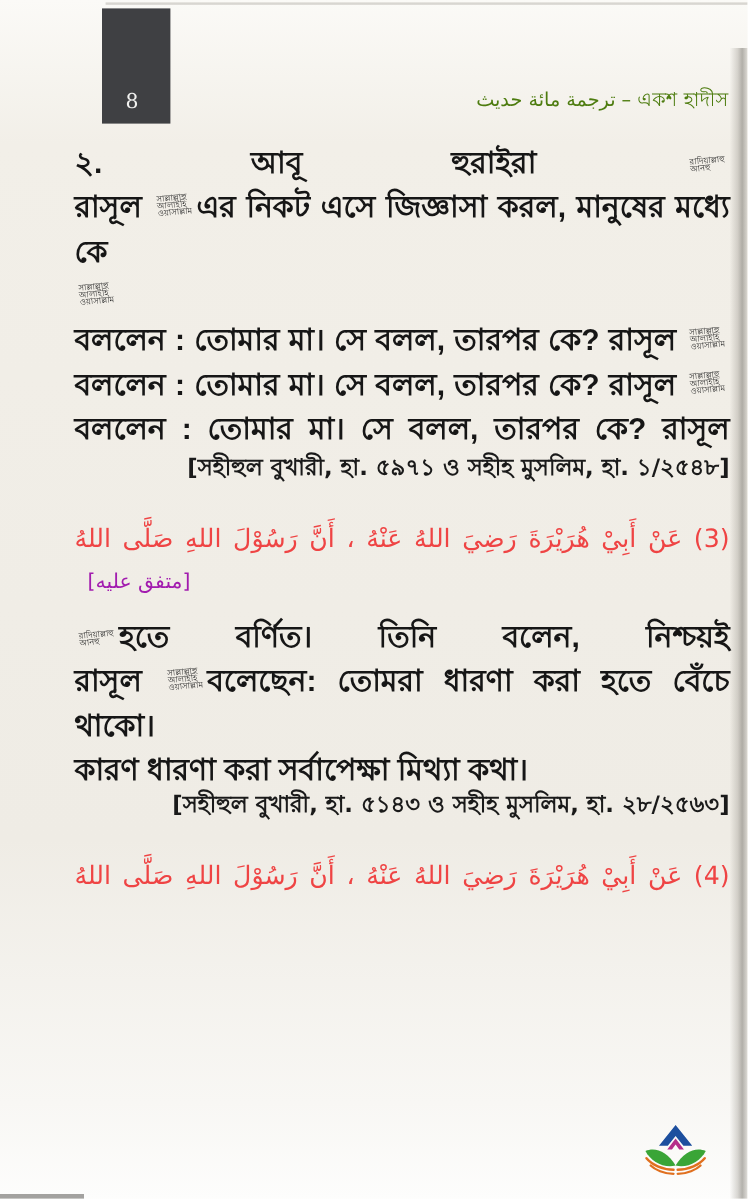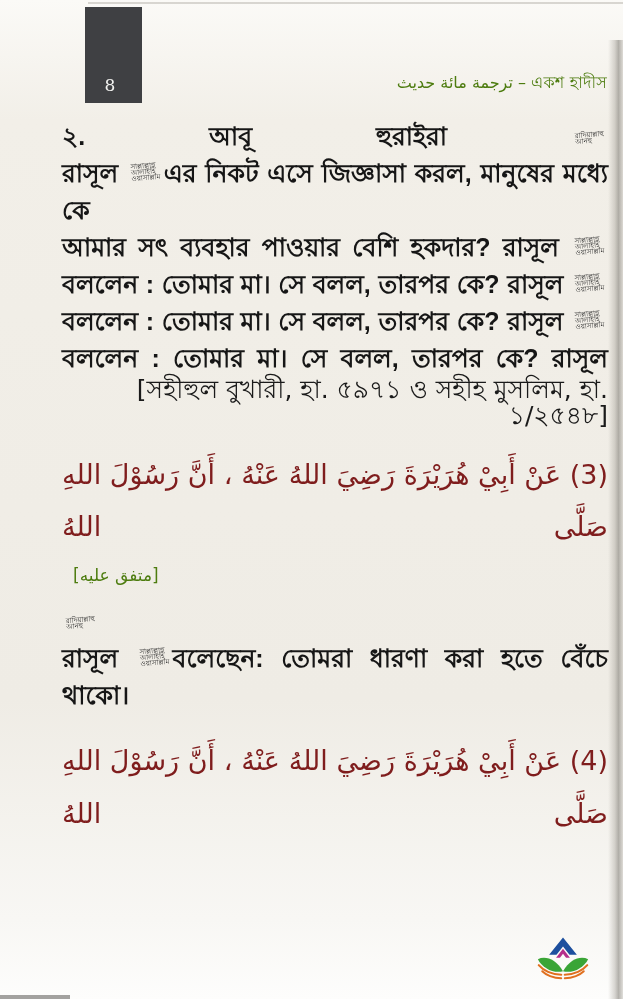--- a/index.html
+++ b/index.html
@@ -28,27 +28,27 @@
   
   .bn-para{font-size:25px;line-height:37px;font-weight:600;color:#161616;
     font-family:Liberation Sans, sans-serif;}
   .bn-line{white-space:normal;}
   .bn-line.just{text-align:justify;text-align-last:justify;-moz-text-align-last:justify;}
   
   .hon{display:inline-block;vertical-align:2px;font-size:7px;line-height:6px;font-weight:500;
     color:#2e2e2e;text-align:center;margin:0 4px;transform:rotate(-5deg);}
   .hon .hon-line{display:block;}
   
-  .ref-line{font-size:25px;line-height:26px;text-align:right;font-weight:400;color:#1a1a1a;}
+  .ref-line{font-size:19px;line-height:26px;text-align:right;font-weight:700;color:#1a1a1a;}
   
-  .ar-block{direction:rtl;font-size:27px;line-height:52px;color:#7f1d1d;
+  .ar-block{direction:rtl;font-size:21px;line-height:52px;color:#ef4444;
     font-family:"DejaVu Sans",sans-serif;font-weight:500;}
   .ar-line{text-align:justify;text-align-last:justify;-moz-text-align-last:justify;text-justify:inter-word;}
-  .tag-line{direction:rtl;text-align:left;padding-left:11px;font-size:17px;margin-top:12px;
-    font-family:"DejaVu Sans",sans-serif;color:#4d7c0f;}
+  .tag-line{direction:rtl;text-align:left;padding-left:11px;font-size:17px;margin-top:0;
+    font-family:"DejaVu Sans",sans-serif;color:#a21caf;}
   
   [data-name="arabic-hadith3-arabic"]{margin-top:20px;}
   [data-name="paragraph-hadith3-bengali"]{margin-top:18px;}
   [data-name="reference-hadith3-reference"]{margin-top:-3px;}
   [data-name="arabic-hadith4-arabic"]{margin-top:20px;line-height:53px;}
   .publisher-logo{position:absolute;right:34px;bottom:15px;width:52px;height:48px;}
 </style>
 </head>
 <body>
 
@@ -59,34 +59,36 @@
 <div class="page-number-box" data-name="page-number-box">
   <span data-name="page-number">8</span>
 </div>
 
 <div class="header-title" data-name="header-title">ترجمة مائة حديث – একশ হাদীস</div>
 
 <div class="content" data-name="page-content">
     <div class="bn-para" data-name="paragraph-hadith2-bengali">
       <div class="bn-line just" data-name="hadith2-bengali-line-1"><span>২. আবূ হুরাইরা</span> <span class="hon" data-name="honorific-radi"><span class="hon-line">রাদিয়াল্লাহু</span><span class="hon-line">আনহু</span></span></div>
       <div class="bn-line just" data-name="hadith2-bengali-line-2"><span>রাসূল</span> <span class="hon" data-name="honorific-sall"><span class="hon-line">সাল্লাল্লাহু</span><span class="hon-line">আলাইহি</span><span class="hon-line">ওয়াসাল্লাম</span></span><span>এর নিকট এসে জিজ্ঞাসা করল, মানুষের মধ্যে কে</span></div>
-      <div class="bn-line just" data-name="hadith2-bengali-line-3"><span>আমার সৎ ব্যবহার পাওয়ার বেশি হকদার? রাসূল</span> <span class="hon" data-name="honorific-sall"><span class="hon-line">সাল্লাল্লাহু</span><span class="hon-line">আলাইহি</span><span class="hon-line">ওয়াসাল্লাম</span></span></div>
+      <div class="bn-line just" data-name="hadith2-bengali-line-3"> <span class="hon" data-name="honorific-sall"><span class="hon-line">সাল্লাল্লাহু</span><span class="hon-line">আলাইহি</span><span class="hon-line">ওয়াসাল্লাম</span></span></div>
       <div class="bn-line just" data-name="hadith2-bengali-line-4"><span>বললেন : তোমার মা। সে বলল, তারপর কে? রাসূল</span> <span class="hon" data-name="honorific-sall"><span class="hon-line">সাল্লাল্লাহু</span><span class="hon-line">আলাইহি</span><span class="hon-line">ওয়াসাল্লাম</span></span></div>
       <div class="bn-line just" data-name="hadith2-bengali-line-5"><span>বললেন : তোমার মা। সে বলল, তারপর কে? রাসূল</span> <span class="hon" data-name="honorific-sall"><span class="hon-line">সাল্লাল্লাহু</span><span class="hon-line">আলাইহি</span><span class="hon-line">ওয়াসাল্লাম</span></span></div>
       <div class="bn-line just" data-name="hadith2-bengali-line-6"><span>বললেন : তোমার মা। সে বলল, তারপর কে? রাসূল</span></div>
     </div>
     <div class="ref-line" data-name="reference-hadith2-reference">[সহীহুল বুখারী, হা. ৫৯৭১ ও সহীহ মুসলিম, হা. ১/২৫৪৮]</div>
     <div class="ar-block" data-name="arabic-hadith3-arabic" dir="rtl">
       <div class="ar-line" data-name="hadith3-arabic-line-1">(3) عَنْ أَبِيْ هُرَيْرَةَ رَضِيَ اللهُ عَنْهُ ، أَنَّ رَسُوْلَ اللهِ صَلَّى اللهُ</div>
     </div>
     <div class="tag-line" data-name="tag-hadith3-muttafaq">[متفق عليه]</div>
     <div class="bn-para" data-name="paragraph-hadith3-bengali">
-      <div class="bn-line just" data-name="hadith3-bengali-line-1"> <span class="hon" data-name="honorific-radi"><span class="hon-line">রাদিয়াল্লাহু</span><span class="hon-line">আনহু</span></span></div>
+      <div class="bn-line just" data-name="hadith3-bengali-line-1"> <span class="hon" data-name="honorific-radi"><span class="hon-line">রাদিয়াল্লাহু</span><span class="hon-line">আনহু</span></span><span>হতে বর্ণিত। তিনি বলেন, নিশ্চয়ই</span></div>
       <div class="bn-line just" data-name="hadith3-bengali-line-2"><span>রাসূল</span> <span class="hon" data-name="honorific-sall"><span class="hon-line">সাল্লাল্লাহু</span><span class="hon-line">আলাইহি</span><span class="hon-line">ওয়াসাল্লাম</span></span><span>বলেছেন: তোমরা ধারণা করা হতে বেঁচে থাকো।</span></div>
+      <div class="bn-line" data-name="hadith3-bengali-line-3"><span>কারণ ধারণা করা সর্বাপেক্ষা মিথ্যা কথা।</span></div>
     </div>
+    <div class="ref-line" data-name="reference-hadith3-reference">[সহীহুল বুখারী, হা. ৫১৪৩ ও সহীহ মুসলিম, হা. ২৮/২৫৬৩]</div>
     <div class="ar-block" data-name="arabic-hadith4-arabic" dir="rtl">
       <div class="ar-line" data-name="hadith4-arabic-line-1">(4) عَنْ أَبِيْ هُرَيْرَةَ رَضِيَ اللهُ عَنْهُ ، أَنَّ رَسُوْلَ اللهِ صَلَّى اللهُ</div>
     </div>
   </div>
 
 <svg class="publisher-logo" data-name="publisher-logo-icon" viewBox="0 0 60 54" xmlns="http://www.w3.org/2000/svg">
   <path d="M28 44 C17 44 7 39 2 33" stroke="#e0701f" stroke-width="2.4" fill="none" stroke-linecap="round"></path>
   <path d="M28 48 C19 48 10 44 6 40" stroke="#e0701f" stroke-width="2.2" fill="none" stroke-linecap="round"></path>
   <path d="M32 44 C43 44 53 39 58 33" stroke="#e0701f" stroke-width="2.4" fill="none" stroke-linecap="round"></path>
   <path d="M32 48 C41 48 50 44 54 40" stroke="#e0701f" stroke-width="2.2" fill="none" stroke-linecap="round"></path>

